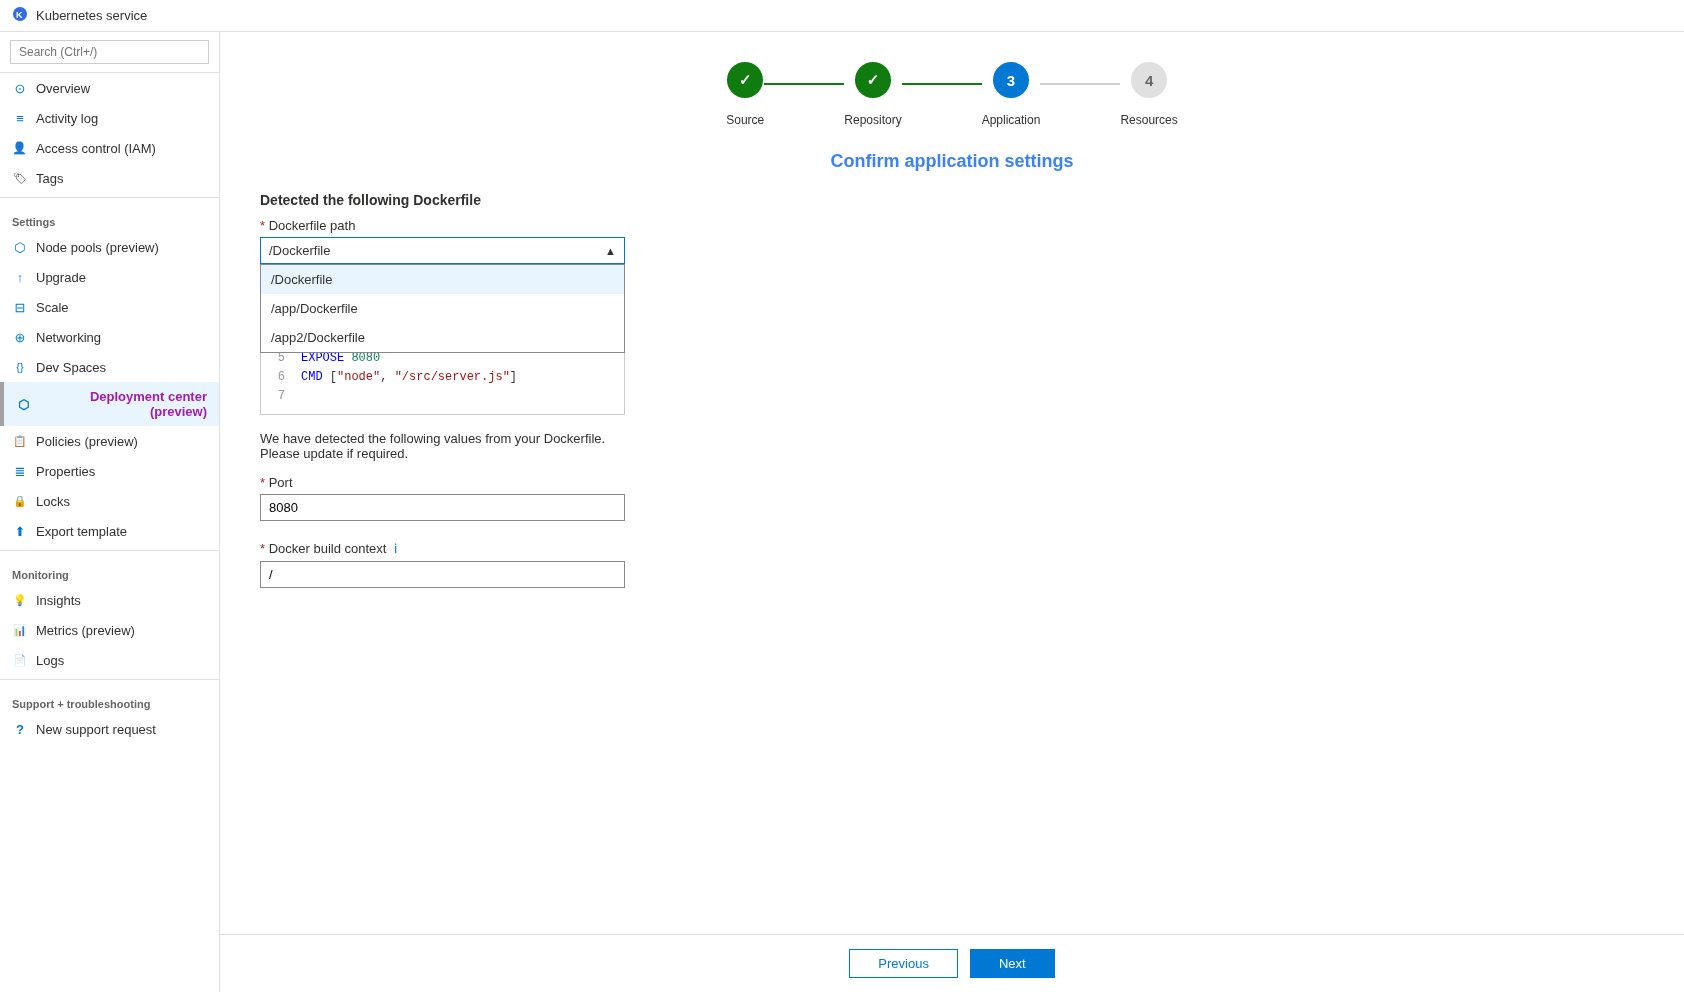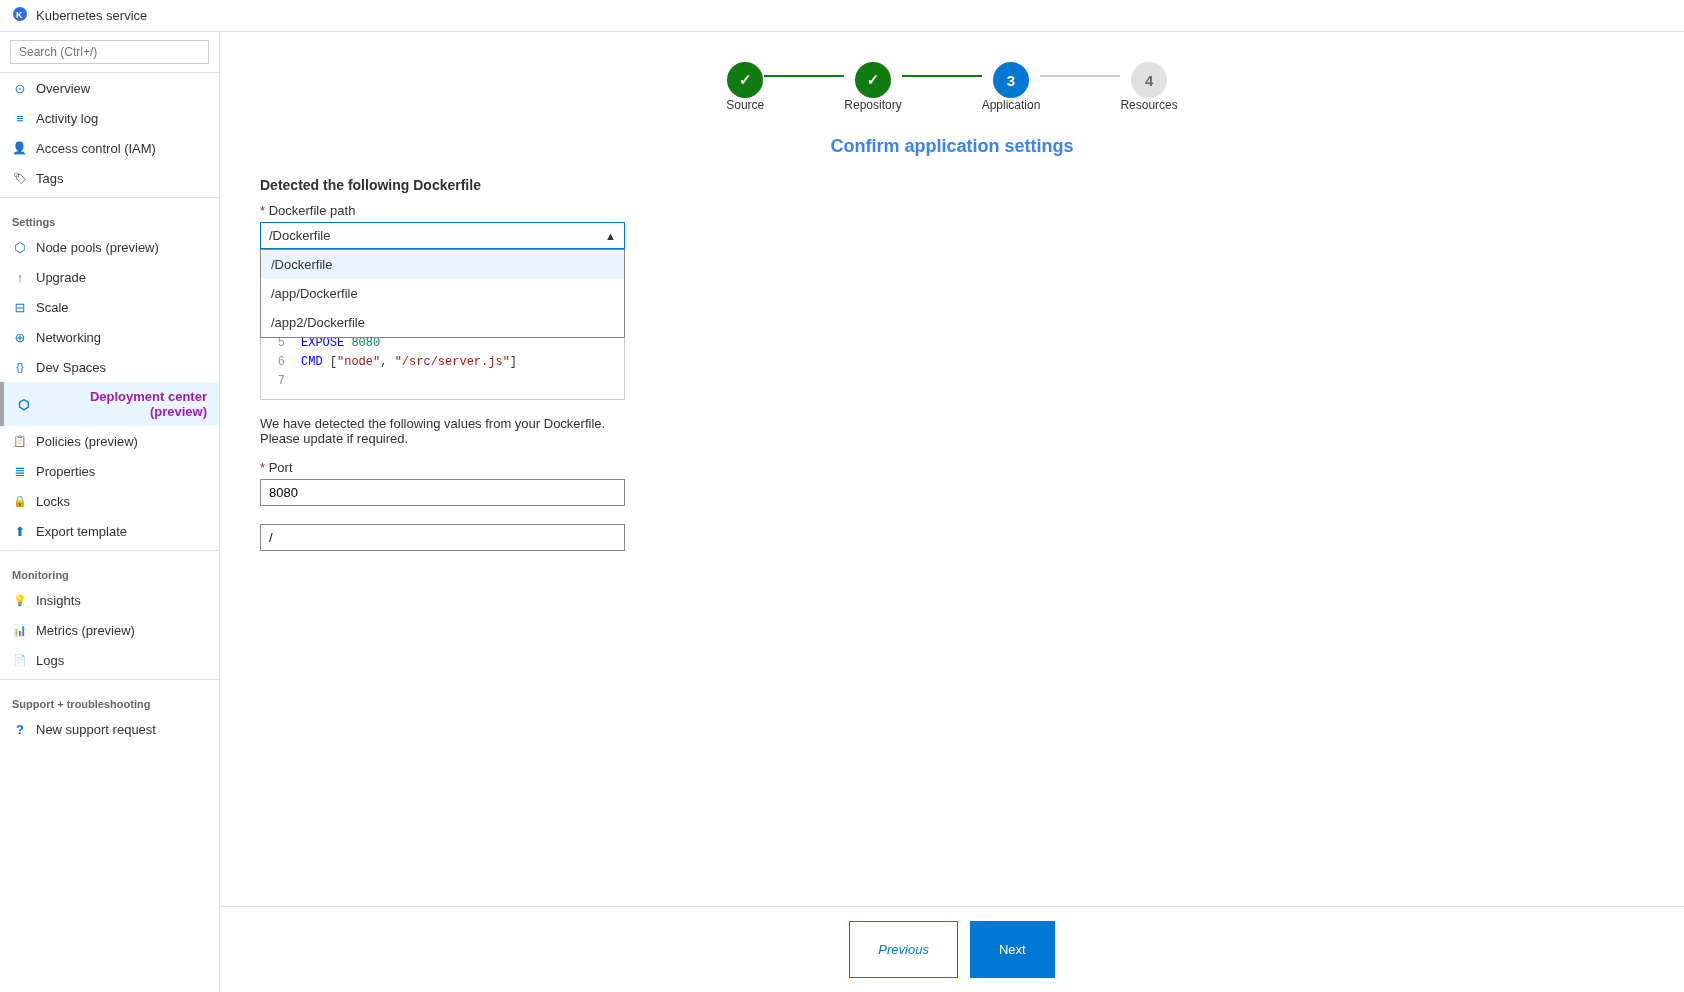--- a/index.html
+++ b/index.html
@@ -26,21 +26,21 @@
     .main { flex: 1; background: #fff; overflow-y: auto; display: flex; flex-direction: column; }
     .main-content { flex: 1; padding: 30px 40px; }
 
     
     .wizard-steps { display: flex; align-items: center; justify-content: center; margin-bottom: 24px; }
     .step-wrapper { display: flex; flex-direction: column; align-items: center; position: relative; }
     .step-circle { width: 36px; height: 36px; border-radius: 50%; display: flex; align-items: center; justify-content: center; font-size: 15px; font-weight: 600; }
     .step-circle.completed { background: #107c10; color: #fff; }
     .step-circle.active { background: #0078d4; color: #fff; border: 3px solid #0078d4; }
     .step-circle.inactive { background: #e0e0e0; color: #666; }
-    .step-label { font-size: 12px; margin-top: 0; color: #333; text-align: center; }
+    .step-label { font-size: 12px; margin-top: 15px; color: #333; text-align: center; }
     .step-connector { width: 80px; height: 2px; background: #107c10; margin-bottom: 22px; }
     .step-connector.inactive { background: #ccc; }
 
     
     .form-title { font-size: 18px; font-weight: 600; text-align: center; margin-bottom: 20px; color: #3b82f6; }
     .section-title { font-size: 14px; font-weight: 600; margin-bottom: 10px; color: #323130; }
     .field-label { font-size: 13px; margin-bottom: 4px; color: #323130; }
     .text-input { width: 100%; max-width: 365px; border: 1px solid #8a8886; padding: 5px 8px; font-size: 13px; outline: none; }
 
     
@@ -56,21 +56,21 @@
     .line-num { color: #999; min-width: 12px; text-align: right; user-select: none; }
     .line-code .kw { color: #0000ff; }
     .line-code .str { color: #a31515; }
     .copy-btn { position: absolute; top: 6px; right: 8px; font-size: 11px; color: #0078d4; cursor: pointer; background: none; border: none; font-weight: 600; }
 
     .detected-text { font-size: 13px; color: #323130; margin-bottom: 14px; }
     .form-field { margin-bottom: 18px; }
 
     
     .bottom-bar { background: #fff; border-top: 1px solid #e0e0e0; padding: 14px 0; display: flex; justify-content: center; gap: 12px; }
-    .btn-prev { border: 1px solid #0078d4; background: #fff; color: #0078d4; padding: 20px 28px; font-size: 13px; cursor: pointer; font-style: italic; }
+    .btn-prev { border: 1px solid #0078d4; background: #fff; color: #0078d4; padding: 6px 28px; font-size: 13px; cursor: pointer; }
     .btn-next { border: 1px solid #0078d4; background: #0078d4; color: #fff; padding: 6px 28px; font-size: 13px; cursor: pointer; }
 
     
     .icon-overview::before { content: '⊙'; color: #0078d4; }
     .icon-log::before { content: '≡'; color: #0078d4; }
     .icon-iam::before { content: '👤'; font-size: 12px; }
     .icon-tags::before { content: '🏷'; font-size: 11px; }
     .icon-nodepools::before { content: '⬡'; color: #0078d4; }
     .icon-upgrade::before { content: '↑'; color: #0078d4; font-weight: bold; }
     .icon-scale::before { content: '⊟'; color: #0078d4; }
@@ -281,20 +281,25 @@
 
       <div class="form-field">
         <div class="field-label">
           <span style="color:#a4262c;">* </span>
           <span>Port</span>
         </div>
         <input type="text" class="text-input" value="8080" style="">
       </div>
 
       <div class="form-field">
+        <div class="field-label">
+          <span style="color:#a4262c;">* </span>
+          <span>Docker build context</span>
+          <span style="color:#0078d4; margin-left:4px; cursor:help;" title="Docker build context info">ℹ</span>
+        </div>
         <input type="text" class="text-input" value="/" style="">
       </div>
 
     </div>
 
     <div class="bottom-bar">
       <button class="btn-prev">Previous</button>
       <button class="btn-next">Next</button>
     </div>
   </div>

